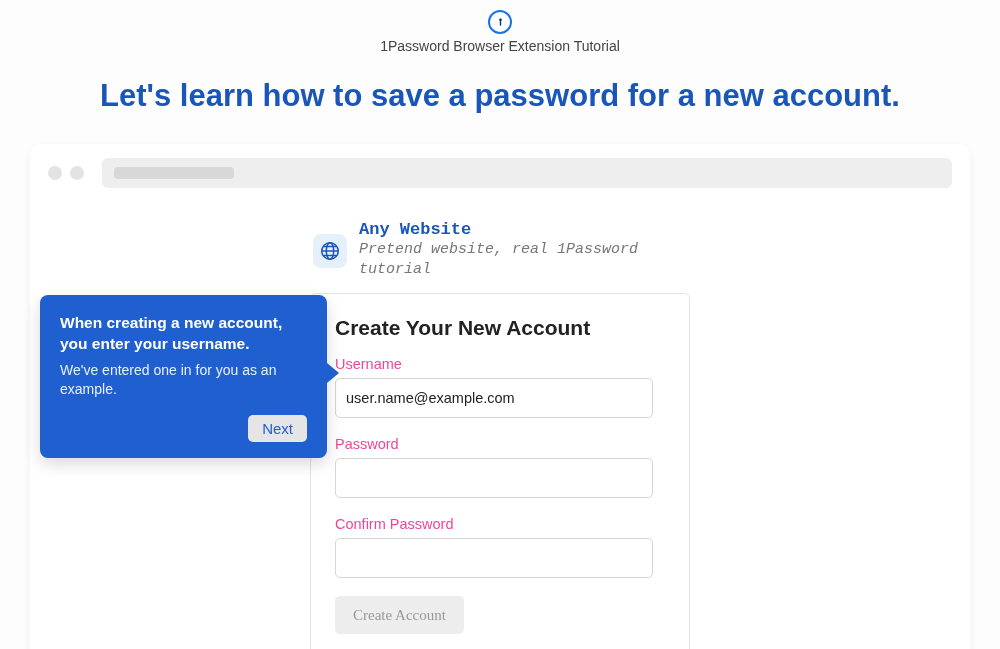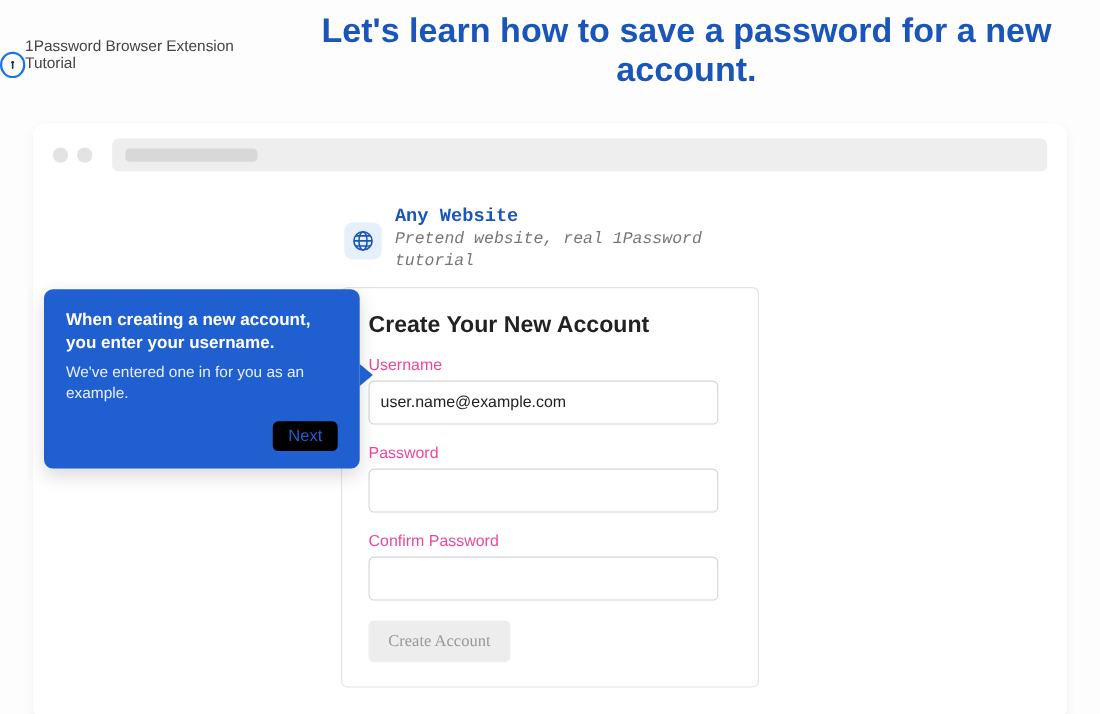--- a/index.html
+++ b/index.html
@@ -13,20 +13,21 @@
       width: 1000px;
       height: 649px;
       overflow: hidden;
       display: flex;
       flex-direction: column;
       align-items: center;
       -webkit-font-smoothing: antialiased;
     }
     .top-header {
       display: flex;
+      flex-direction: column;
       align-items: center;
       margin-top: 10px;
     }
     .app-icon {
       width: 24px;
       height: 24px;
       border: 2.5px solid #1a73e8;
       border-radius: 50%;
       display: flex;
       align-items: center;
@@ -199,21 +200,21 @@
       font-size: 14px;
       line-height: 1.35;
       color: #e8effb;
       margin-bottom: 16px;
     }
     .tooltip-actions {
       display: flex;
       justify-content: flex-end;
     }
     .next-btn {
-      background: #000000;
+      background: #e5e5e5;
       color: #1f5fcf;
       border: none;
       border-radius: 5px;
       padding: 5px 14px;
       font-size: 15px;
       font-weight: 500;
       cursor: pointer;
     }
   </style>
 </head>

